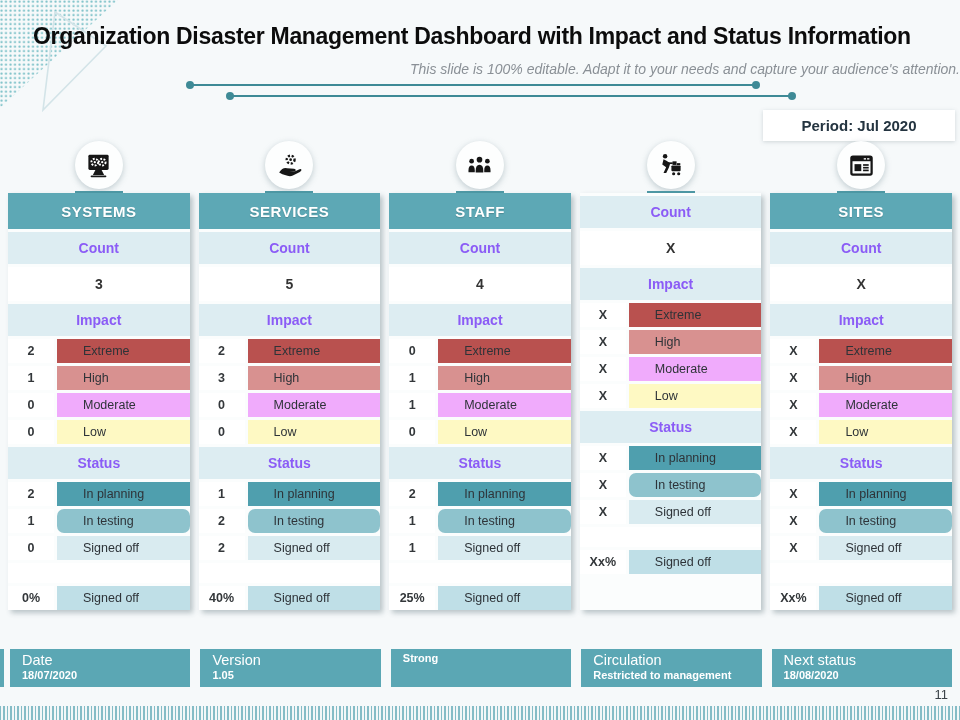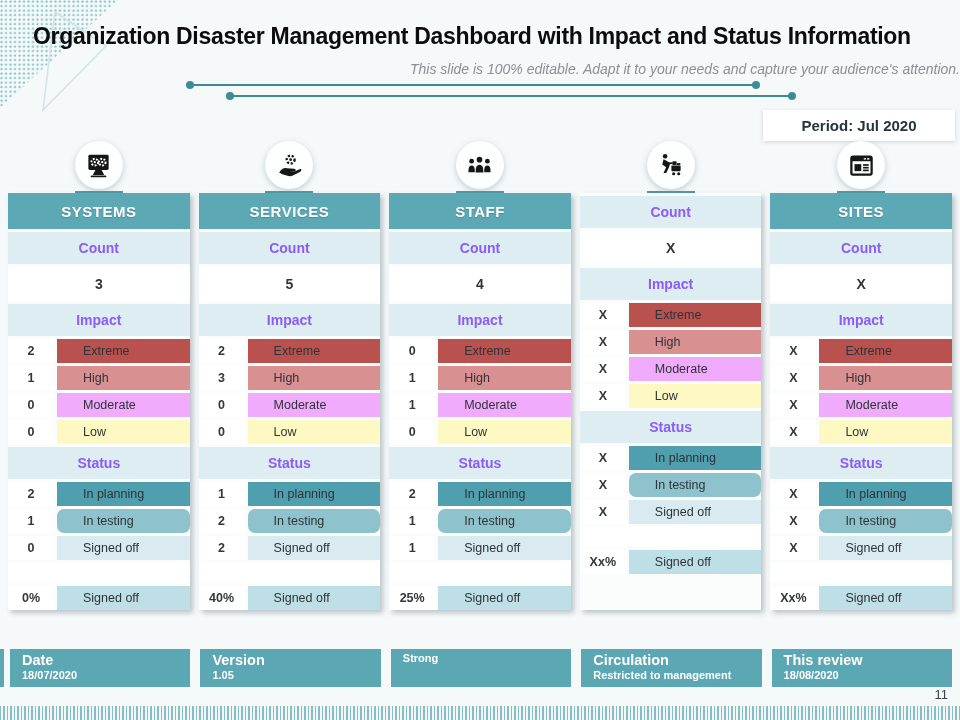--- a/index.html
+++ b/index.html
@@ -98,21 +98,21 @@
   .bg-pct      { background:#bfdfe7; }
   
   .footer-accent { position:absolute; left:0; top:649px; width:4px; height:38px; background:#5ba7b4; }
   .footer-row {
     position:absolute; left:10px; right:8px; top:649px;
     display:grid; grid-template-columns:repeat(5,1fr); gap:10px;
   }
   .footer-box {
     height:38px; background:#5ba7b4; color:#fff; padding:3px 0 0 12px;
   }
-  .footer-box .f-label { font-weight:bold; font-size:14.5px; line-height:17px; }
+  .footer-box .f-label { font-weight:normal; font-size:14.5px; line-height:17px; }
   .footer-box .f-value { font-weight:bold; font-size:11px; line-height:13px; }
   .page-number {
     position:absolute; right:12px; top:687px;
     font-size:13px; color:#3c4348;
   }
   .stripe-bar {
     position:absolute; left:0; right:0; bottom:0; height:14px;
     background:repeating-linear-gradient(90deg,#85bcc6 0 1.5px,#f3f7f8 1.5px 3.5px);
   }
 </style>
@@ -432,19 +432,19 @@
     <div class="f-value">1.05</div>
   </div>
   <div class="footer-box">
     <div class="f-value">Strong</div>
   </div>
   <div class="footer-box">
     <div class="f-label">Circulation</div>
     <div class="f-value">Restricted to management</div>
   </div>
   <div class="footer-box">
-    <div class="f-label">This review</div>
+    <div class="f-label">Next status</div>
     <div class="f-value">18/08/2020</div>
   </div>
 </div>
 
 <div class="page-number">11</div>
 <div class="stripe-bar"></div>
 
 </body></html>

